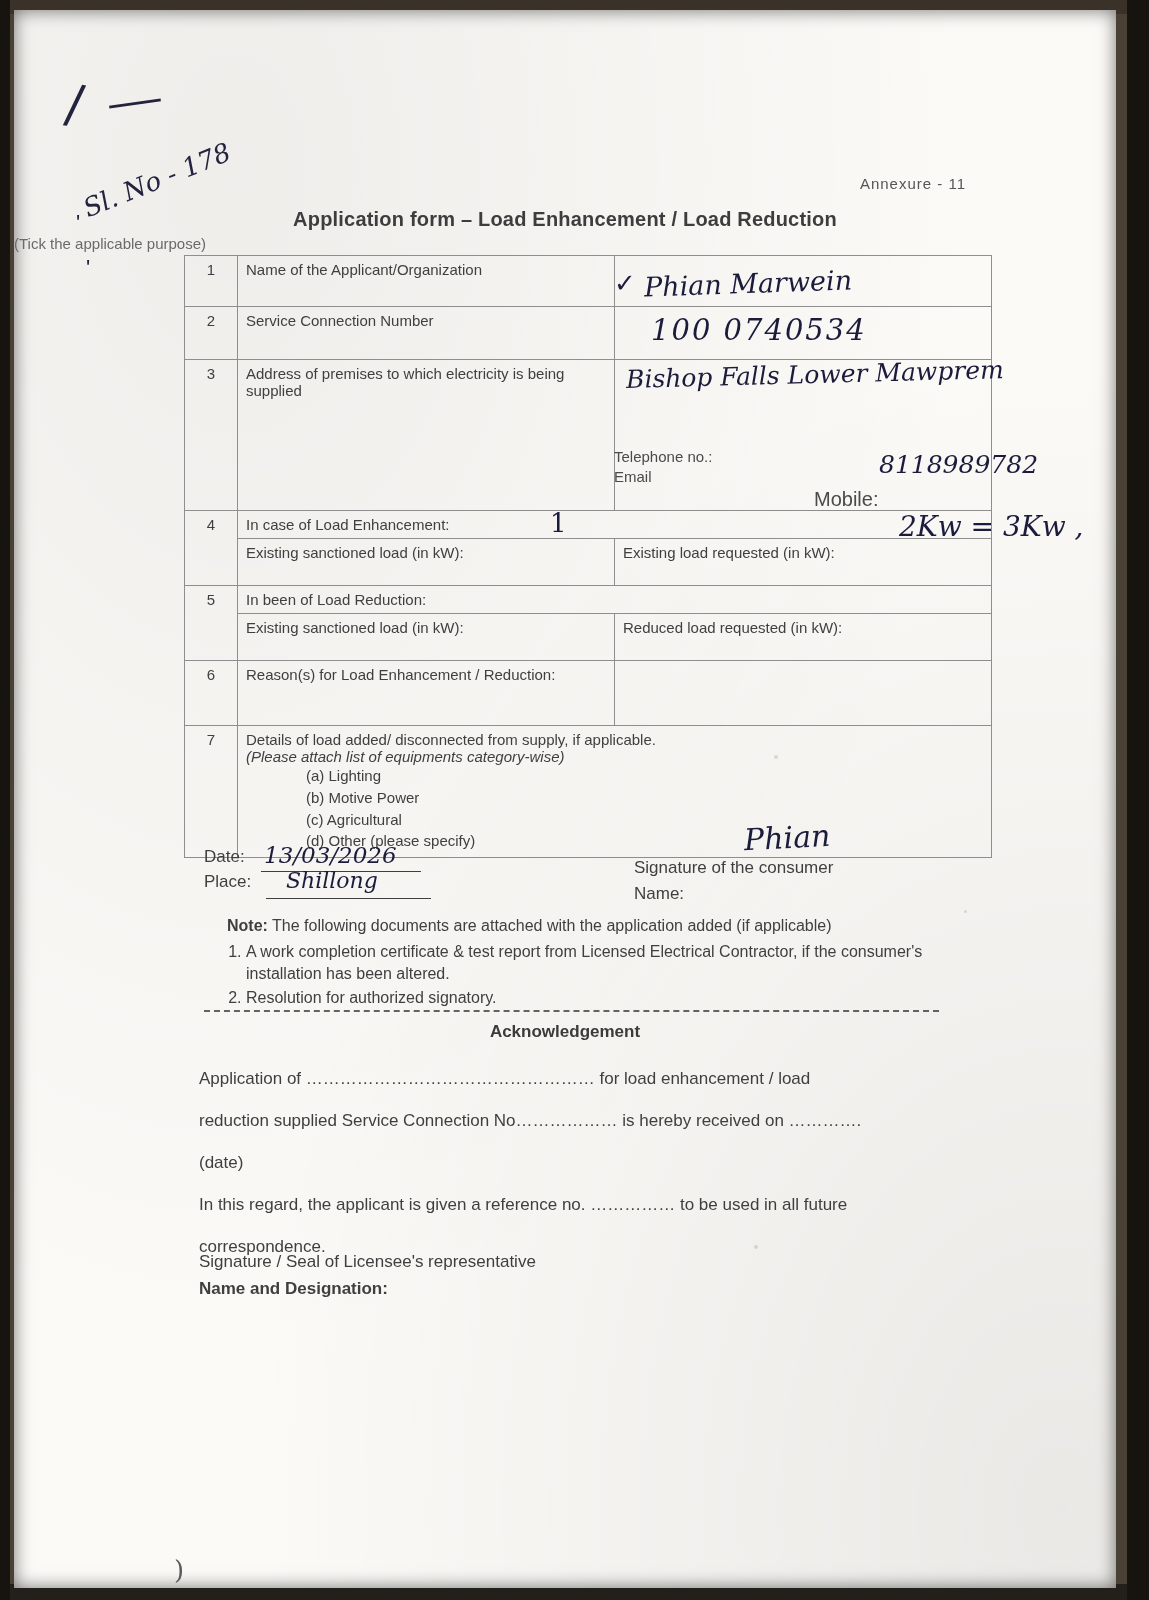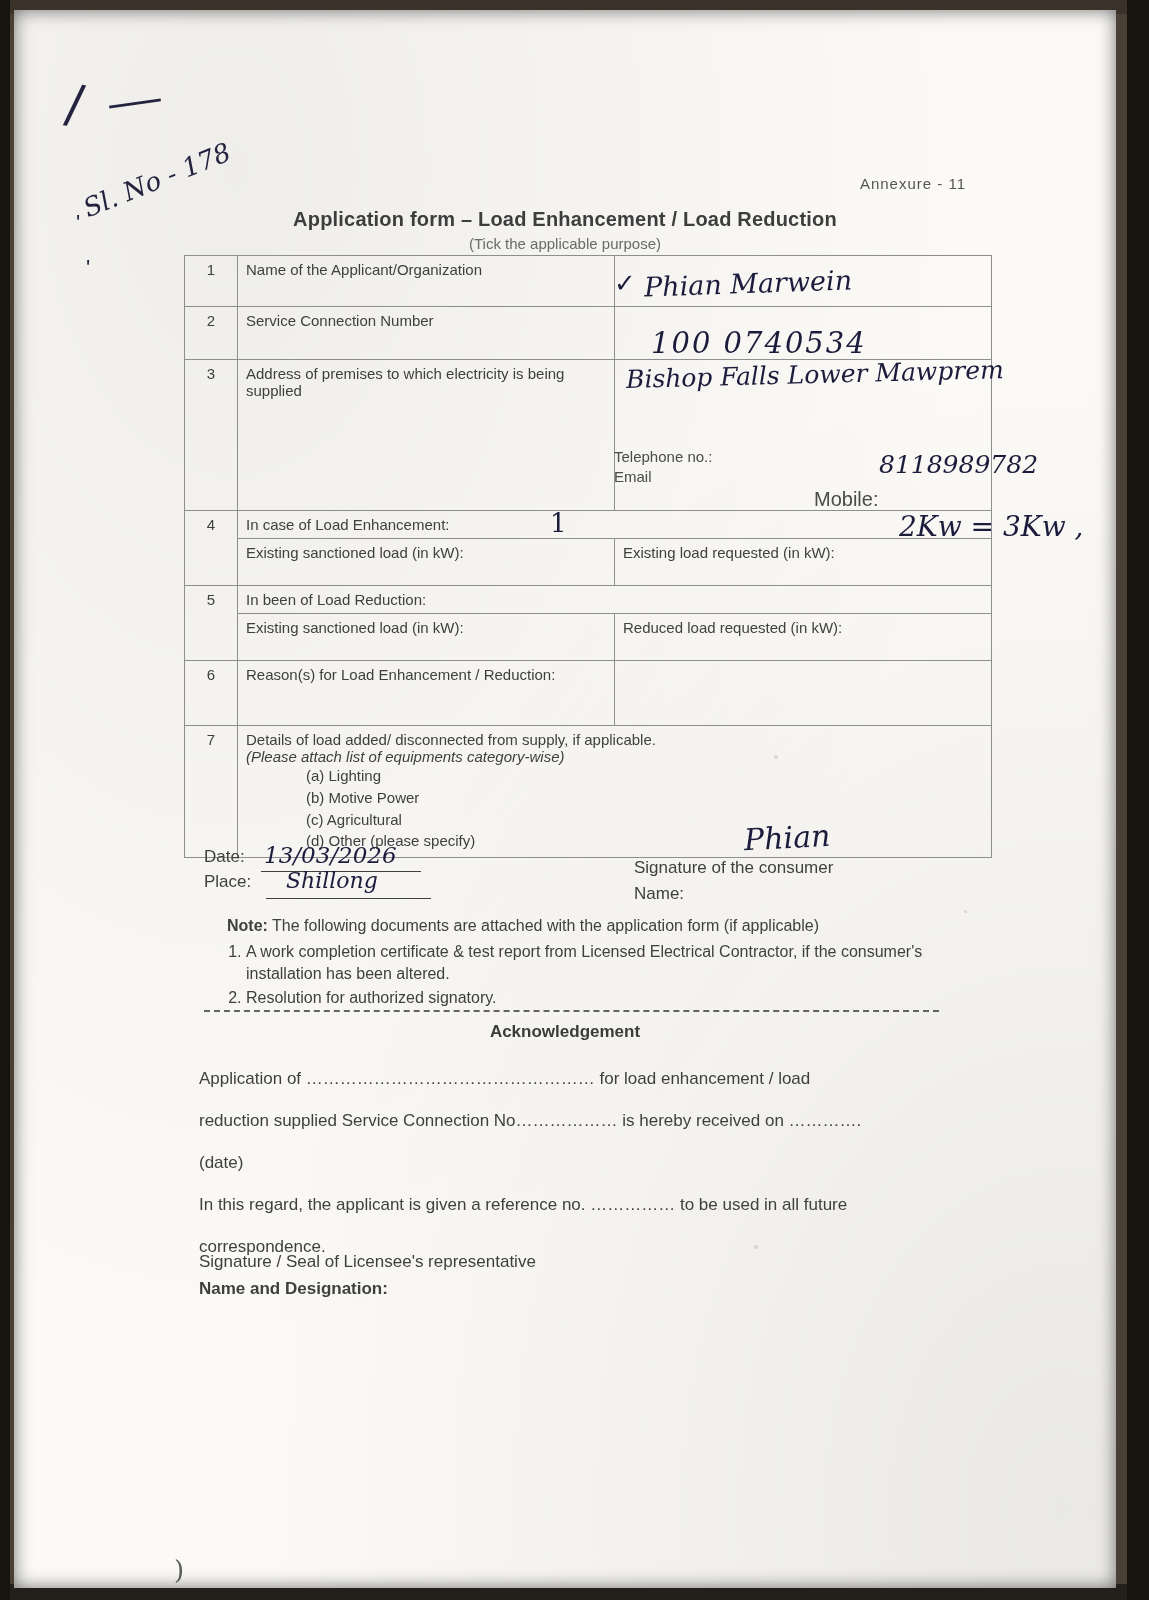--- a/index.html
+++ b/index.html
@@ -57,21 +57,21 @@
 
   .annex{
     position:absolute;right:150px;top:165px;
     font-size:15px;color:#555;letter-spacing:1px;
   }
   .title{
     position:absolute;left:0;right:0;top:198px;text-align:center;
     font-size:20px;font-weight:bold;color:#3d3d3d;letter-spacing:.2px;
   }
   .subtitle{
-    position:absolute;left:0;right:0;top:225px;text-align:center;
+    position:absolute;left:0;right:0;top:225px;text-align:left;
     font-size:15px;color:#6a6a6a;
   }
 
   
   table.form{
     position:absolute;left:170px;top:245px;width:808px;
     border-collapse:collapse;
     font-size:15px;color:#3f3f3f;
   }
   table.form td{
@@ -83,21 +83,21 @@
   td.num{width:36px;text-align:center;}
   td.lbl{width:360px;}
   .noborder-b{border-bottom:none !important;}
   .noborder-t{border-top:none !important;}
 
   .hw{position:absolute;color:#1b1b3c;font-family:"DejaVu Serif",serif;font-style:italic;}
 
   
   .hw-name{left:630px;top:258px;font-size:27px;transform:rotate(-2deg);}
   .hw-tick{left:600px;top:258px;font-size:26px;color:#1b1b3c;font-style:normal;}
-  .hw-scn{left:637px;top:303px;font-size:29px;letter-spacing:2px;margin-top:13px;}
+  .hw-scn{left:637px;top:303px;font-size:29px;letter-spacing:2px;}
   .hw-addr{left:612px;top:350px;font-size:25px;transform:rotate(-1.5deg);}
   .hw-mobile{left:865px;top:440px;font-size:25px;}
   .hw-existing{left:536px;top:498px;font-size:26px;font-style:normal;}
   .hw-enh{left:885px;top:500px;font-size:28px;}
 
   .lbl-tel{position:absolute;left:600px;top:438px;font-size:15px;color:#4a4a4a;}
   .lbl-mob{position:absolute;left:800px;top:438px;font-size:20px;color:#4a4a4a;margin-top:40px;}
   .lbl-email{position:absolute;left:600px;top:458px;font-size:15px;color:#4a4a4a;}
 
   .sub-list{margin:0;padding-left:60px;line-height:1.45;}
@@ -247,21 +247,21 @@
   <div class="hw hw-place">Shillong</div>
 
   <div class="sigcol">
     <div>Signature of the consumer</div>
     <div>Name:</div>
   </div>
   <div class="hw hw-sign">Phian</div>
 
   <div class="note">
     <span style="font-weight:bold;margin-left:23px;">Note:</span>
-    <span>The following documents are attached with the application form</span>
+    <span>The following documents are attached with the application added</span>
     <span style="margin-top:44px;">(if applicable)</span>
     <ol>
       <li>A work completion certificate &amp; test report from Licensed Electrical Contractor, if the consumer's installation has been altered.</li>
       <li>Resolution for authorized signatory.</li>
     </ol>
   </div>
 
   <div class="divider"></div>
   <div class="ack-title">Acknowledgement</div>
 

